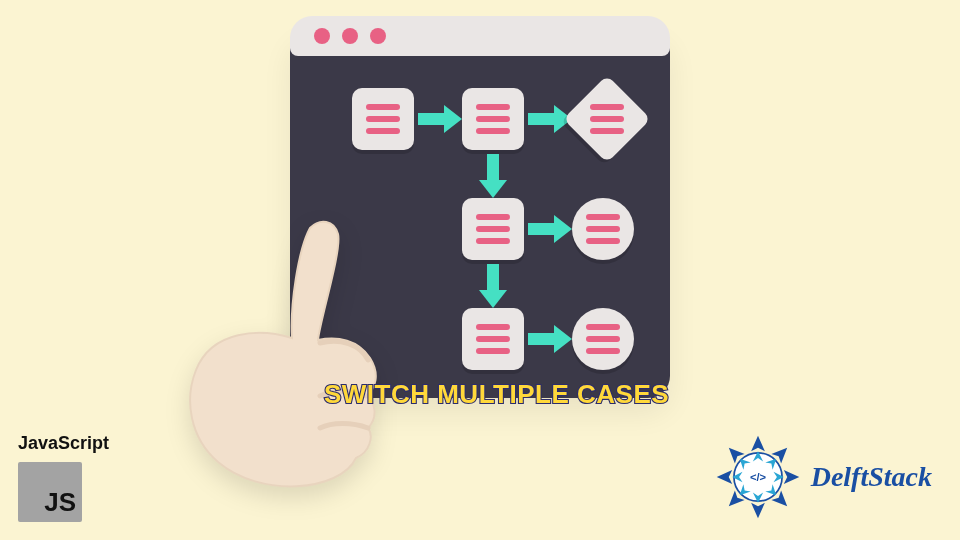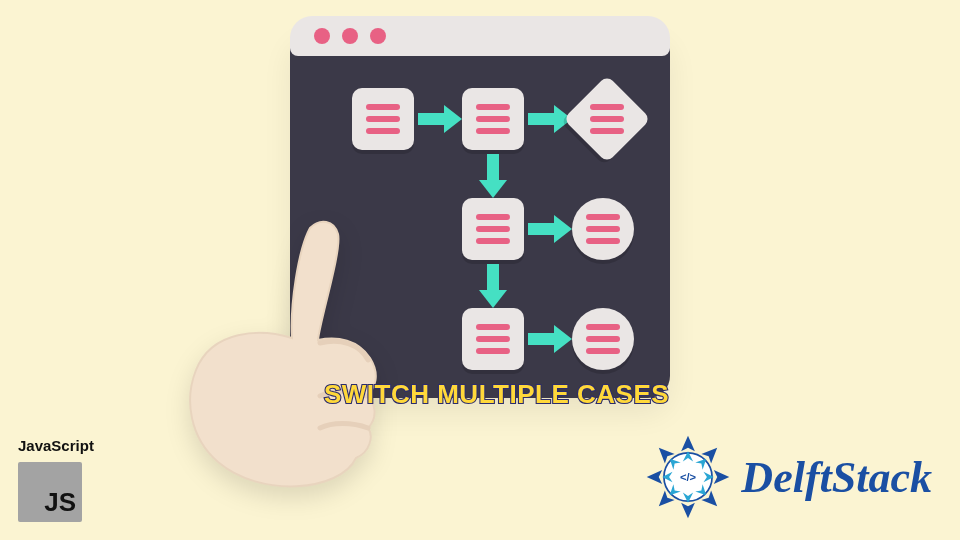--- a/index.html
+++ b/index.html
@@ -78,39 +78,39 @@
     paint-order: stroke;
     text-transform: uppercase;
     padding-left: 33px;
   }
 
   .js-badge {
     position: absolute;
     left: 18px; bottom: 18px;
     width: 100px;
   }
-  .js-badge .label { font-weight: 700; font-size: 15px; color: #111; }
+  .js-badge .label { font-weight: 700; font-size: 18px; color: #111; }
   .js-square {
     margin-top: 8px;
     width: 64px; height: 60px; background: #a3a3a3;
     position: relative; border-radius: 2px;
   }
   .js-square span {
     position: absolute; right: 6px; bottom: 4px;
     font-family: Arial, sans-serif; font-weight: 800; font-size: 26px; color: #111;
   }
 
   .brand {
     position: absolute;
     right: 28px; bottom: 20px;
     display: flex; align-items: center; gap: 10px;
   }
   .brand-name {
     font-family: 'Segoe Script', 'Comic Sans MS', cursive;
-    font-size: 44px; font-weight: 700;
+    font-size: 28px; font-weight: 700;
     color: #1a4fa3;
     font-style: italic;
   }
   .mandala { width: 86px; height: 86px; }
 </style>
 </head>
 <body>
 
 <div class="window">
   <div class="window-header">

